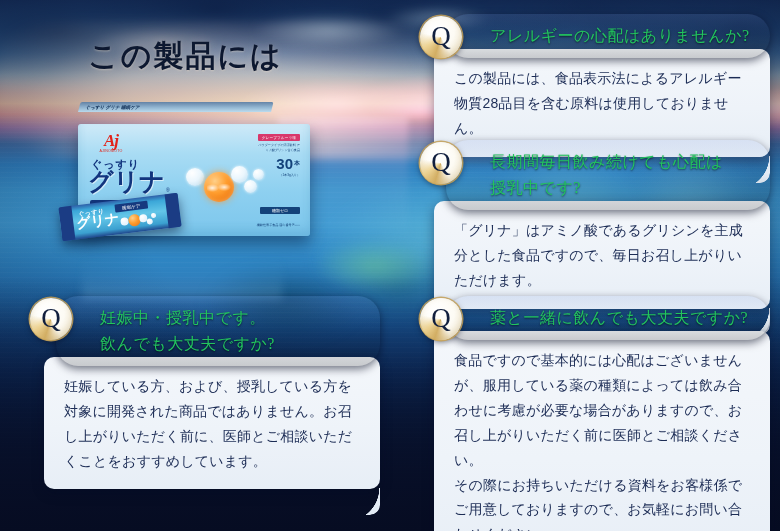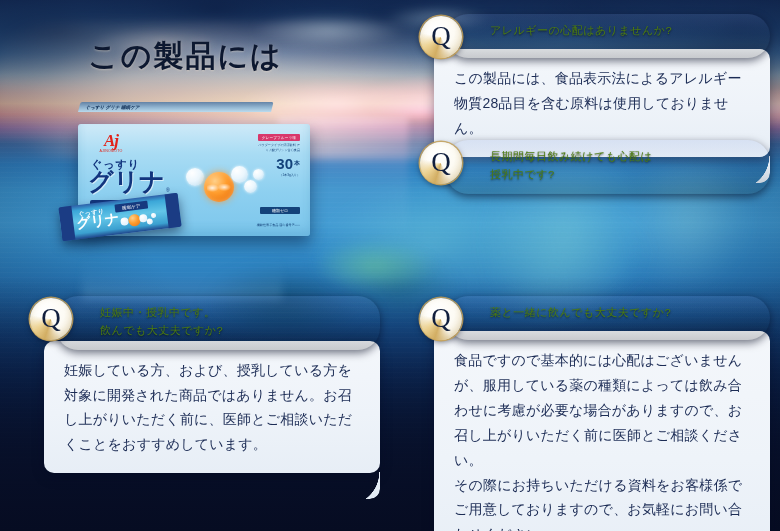--- a/index.html
+++ b/index.html
@@ -337,24 +337,24 @@
         #070c22 100%);
     box-shadow: 0 3px 8px rgba(0,8,30,0.55);
   }
   .q-bar::after {
     content: ""; position: absolute; inset: 0; border-radius: 22px;
     background: linear-gradient(to bottom, rgba(120,150,220,0.16) 0%, rgba(120,150,220,0.0) 46%, rgba(0,0,0,0.18) 100%);
     pointer-events: none;
   }
   .q-text {
     position: relative; z-index: 1;
-    font-family: Liberation Mono, monospace;
-    font-size: 11px;
+    font-family: Liberation Serif, serif;
+    font-size: 16px;
     line-height: 1.62;
-    color: #4d7c0f;
+    color: #22c55e;
     letter-spacing: .5px;
     text-shadow: 0 1px 2px rgba(0,0,0,0.6);
     white-space: pre-line;
   }
 
   .q-badge {
     position: absolute; left: 0; top: 2px;
     width: 42px; height: 42px; border-radius: 50%;
     background: radial-gradient(circle at 38% 32%, #ffffff 0%, #fdfbf4 48%, #f3ecd9 78%, #e6d9b8 100%);
     box-shadow:
@@ -514,20 +514,23 @@
   <div class="faq faq-2">
     <div class="q-row">
       <div class="q-badge">
         <span class="q-letter">Q</span>
       </div>
       <div class="q-bar">
         <div class="q-text">長期間毎日飲み続けても心配は
 授乳中です?</div>
       </div>
     </div>
+    <div class="a-bubble">
+      <div class="a-text">「グリナ」はアミノ酸であるグリシンを主成分とした食品ですので、毎日お召し上がりいただけます。</div>
+    </div>
   </div>
 
   <div class="faq faq-3">
     <div class="q-row">
       <div class="q-badge">
         <span class="q-letter">Q</span>
       </div>
       <div class="q-bar">
         <div class="q-text">妊娠中・授乳中です。
 飲んでも大丈夫ですか?</div>

